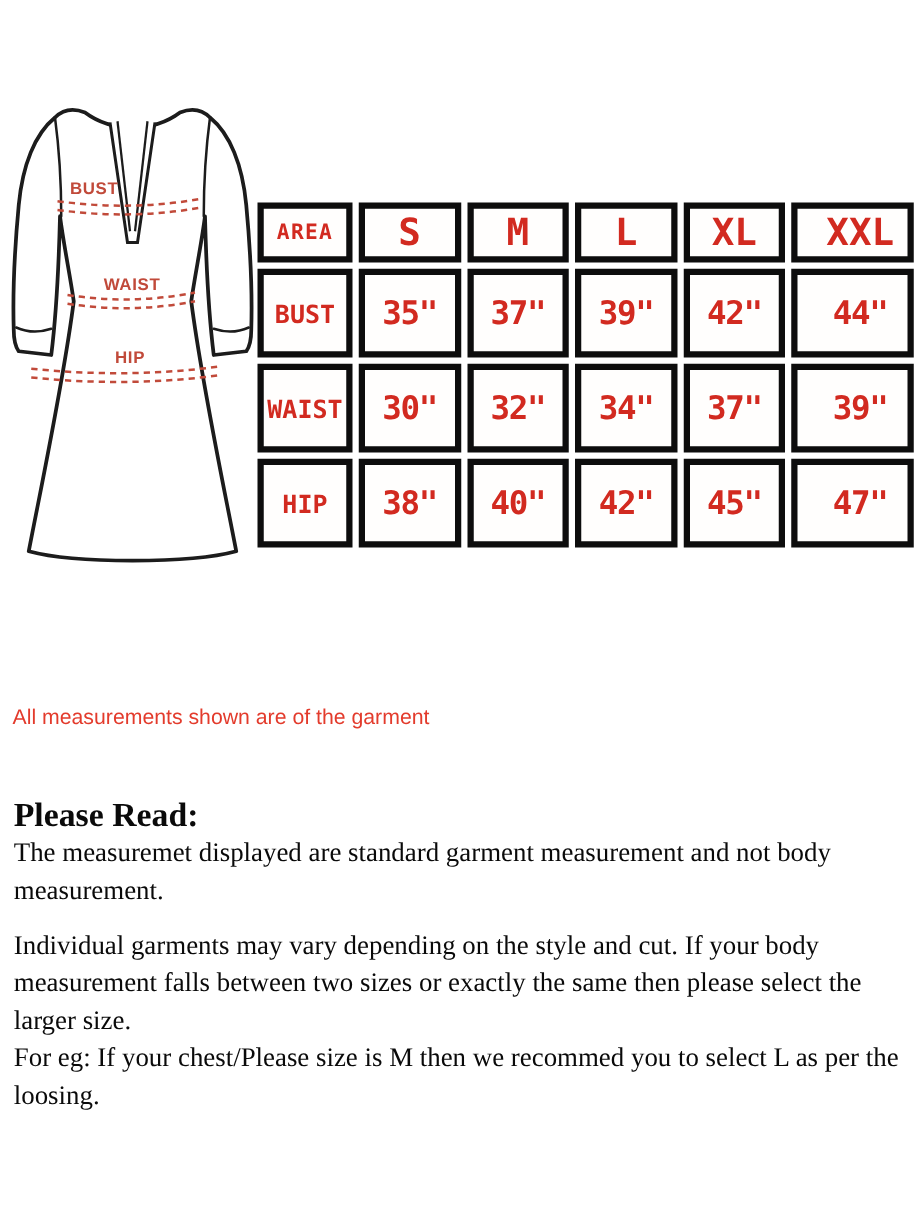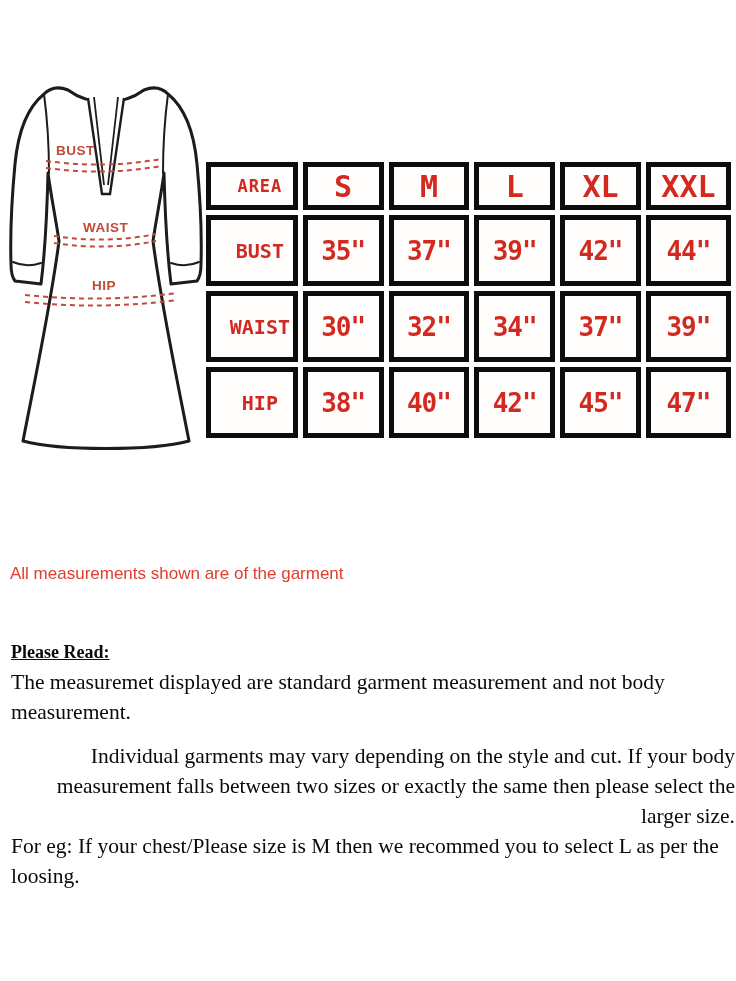--- a/index.html
+++ b/index.html
@@ -13,38 +13,38 @@
   .dress .placket{fill:#ffffff;stroke:#1c1c1c;stroke-width:2.4;stroke-linejoin:miter;}
   .dress .placket-inner{fill:none;stroke:#1c1c1c;stroke-width:1.8;}
   .dress .dash{fill:none;stroke:#c14a3a;stroke-width:2;stroke-dasharray:5 4;}
   .dress text{fill:#c14a3a;font-family:"Liberation Sans",sans-serif;font-size:13.5px;
               font-weight:bold;letter-spacing:.5px;}
 
   
   .chart{position:absolute;left:201px;top:157px;border-collapse:separate;border-spacing:5px;}
   .chart td{border:5px solid #0d0d0d;background:#fffefd;text-align:center;vertical-align:middle;
             color:#d22a20;font-family:"DejaVu Sans Mono",monospace;font-weight:bold;padding:0;}
-  .chart td.c0{width:66px;padding-left:16px;}
+  .chart td.c0{width:66px;}
   .chart td.c1,.chart td.c2,.chart td.c3,.chart td.c4{width:72px;}
-  .chart td.c5{width:76px;}
+  .chart td.c5{width:76px;padding-left:12px;}
   .chart tr.hdr td{height:38px;}
   .chart tr.data td{height:61px;}
   .chart .area{font-size:17px;letter-spacing:1px;}
   .chart .size-hd{font-size:30px;}
   .chart .rowlab{font-size:20px;letter-spacing:0px;}
   .chart .val{font-size:26px;letter-spacing:-1px;}
 
   
   .garment-note{position:absolute;left:10px;top:564px;font-size:17px;color:#e33b2c;
                 font-family:"Liberation Sans",sans-serif;}
   .read{position:absolute;left:11px;top:637px;width:724px;
         font-family:"Liberation Serif",serif;color:#0a0a0a;font-size:21.5px;line-height:30px;}
-  .read .heading{font-weight:bold;font-size:18px;line-height:30px;text-decoration:underline;}
+  .read .heading{font-weight:bold;font-size:27px;line-height:30px;}
   .read .para{margin:0;}
-  .read .gap{margin-top:14px;text-align:right;}
+  .read .gap{margin-top:14px;}
 </style>
 </head>
 <body>
 
 <div class="page">
 
   <svg class="dress" viewBox="0 0 202 372">
     <path class="outline" d="
       M 64,6
       C 54,2 46,4 40,10

